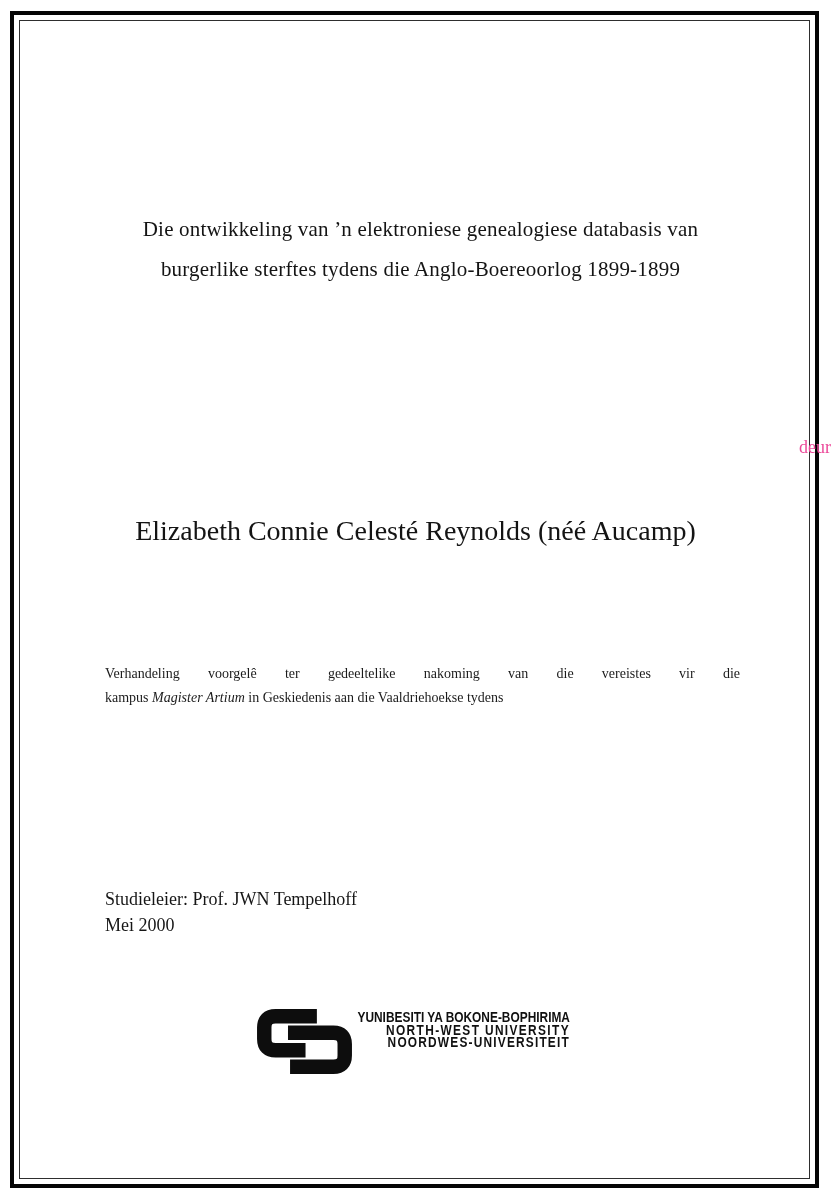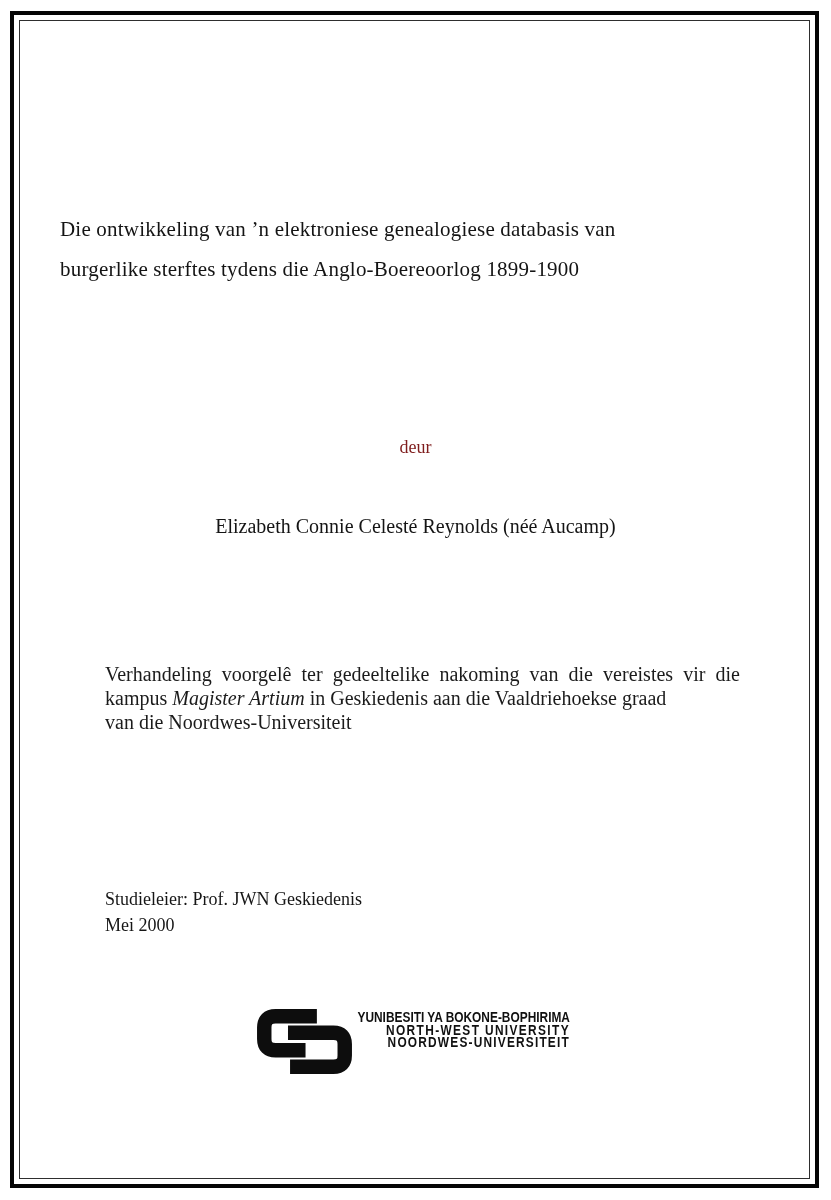--- a/index.html
+++ b/index.html
@@ -26,49 +26,50 @@
     position: absolute;
     left: 19px; top: 20px; right: 21px; bottom: 21px;
     border: 1px solid #2e2e2e;
     pointer-events: none;
   }
   .title-block {
     position: absolute;
     top: 209px;
     left: 60px;
     right: 50px;
+    text-align: center;
     font-size: 21px;
     line-height: 40px;
     letter-spacing: 0.2px;
     color: #141414;
   }
   .byline {
     position: absolute;
     top: 437px;
     left: 0;
     right: 0;
-    text-align: center;
+    text-align: right;
     font-size: 18px;
-    color: #7f1d1d;
+    color: #ec4899;
   }
   .author {
     position: absolute;
     top: 515px;
     left: 0;
     right: 0;
     text-align: center;
-    font-size: 20px;
+    font-size: 28px;
     color: #141414;
   }
   .declaration {
     position: absolute;
     top: 662px;
     left: 105px;
     width: 635px;
-    font-size: 20px;
+    font-size: 14px;
     line-height: 24px;
     color: #1b1b1b;
   }
   .declaration .justified {
     text-align: justify;
     text-align-last: justify;
   }
   .declaration .it {
     font-style: italic;
   }
@@ -113,35 +114,34 @@
 </head>
 <body>
 
 <div class="page">
 
   <div class="frame-outer"></div>
   <div class="frame-inner"></div>
 
   <div class="title-block">
     <div>Die ontwikkeling van ’n elektroniese genealogiese databasis van</div>
-    <div>burgerlike sterftes tydens die Anglo-Boereoorlog 1899-1900</div>
+    <div>burgerlike sterftes tydens die Anglo-Boereoorlog 1899-1899</div>
   </div>
 
   <div class="byline">deur</div>
 
   <div class="author">Elizabeth Connie Celesté Reynolds (néé Aucamp)</div>
 
   <div class="declaration">
     <div class="justified">Verhandeling voorgelê ter gedeeltelike nakoming van die vereistes vir die</div>
-    <div><span>kampus </span><span class="it">Magister Artium</span><span> in Geskiedenis aan die Vaaldriehoekse graad</span></div>
-    <div>van die Noordwes-Universiteit</div>
+    <div><span>kampus </span><span class="it">Magister Artium</span><span> in Geskiedenis aan die Vaaldriehoekse tydens</span></div>
   </div>
 
   <div class="supervisor-block">
-    <div>Studieleier: Prof. JWN Geskiedenis</div>
+    <div>Studieleier: Prof. JWN Tempelhoff</div>
     <div>Mei 2000</div>
   </div>
 
   <div class="logo">
     <svg class="logo-mark" viewBox="0 0 92 63" xmlns="http://www.w3.org/2000/svg" aria-hidden="true">
       <path d="M 58 7 H 18 Q 7 7 7 18 V 29 Q 7 40 18 40 H 47" fill="none" stroke="#0d0d0d" stroke-width="14" stroke-linecap="butt"></path>
       <path d="M 30 23 H 74 Q 85 23 85 34 V 45 Q 85 56 74 56 H 32" fill="none" stroke="#0d0d0d" stroke-width="14" stroke-linecap="butt"></path>
     </svg>
     <div class="logo-text">
       <div class="l1">YUNIBESITI YA BOKONE-BOPHIRIMA</div>

